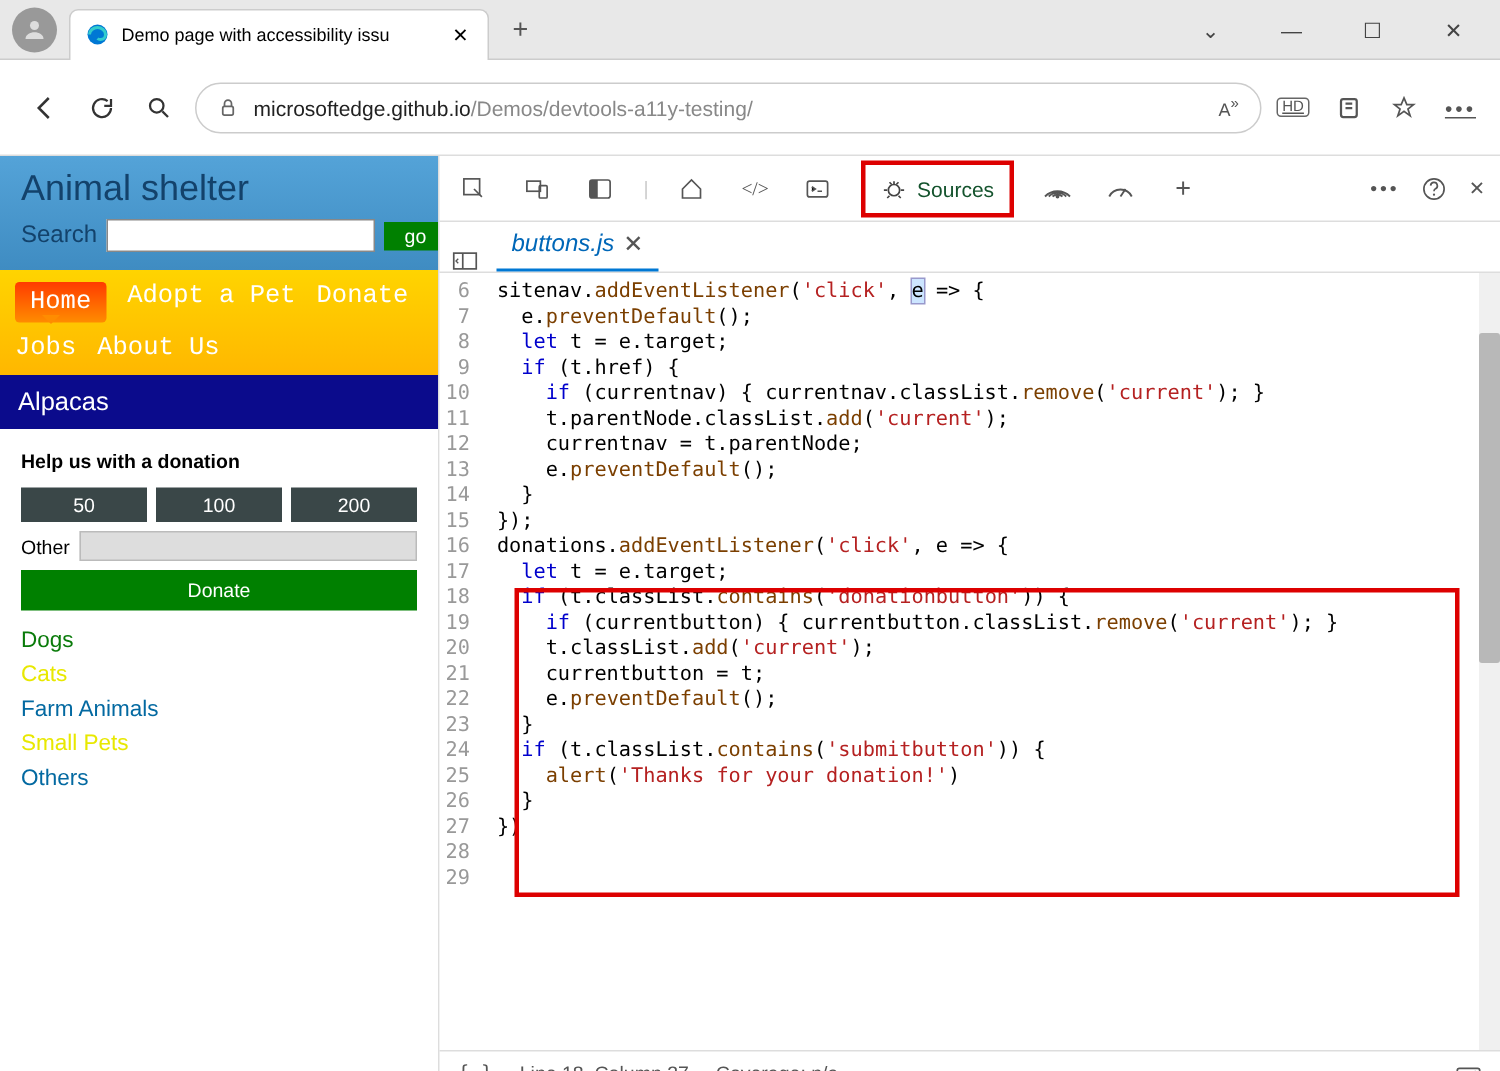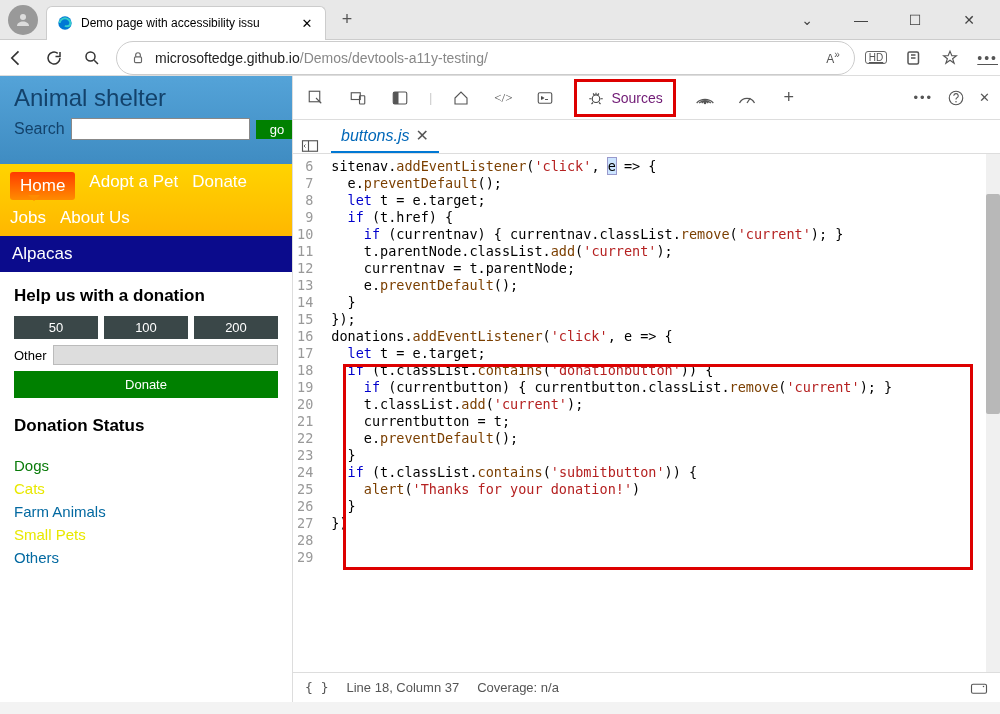--- a/index.html
+++ b/index.html
@@ -9,65 +9,65 @@
 .titlebar { height: 40px; background: #e8e8e8; display: flex; align-items: center; border-bottom: 1px solid #ccc; }
 .profile-btn { width: 30px; height: 30px; margin: 0 8px; border-radius: 50%; background: #999; display: flex; align-items: center; justify-content: center; }
 .tab { background: #fff; border-radius: 6px 6px 0 0; height: 34px; display: flex; align-items: center; padding: 0 10px; margin-top: 6px; gap: 8px; min-width: 280px; border: 1px solid #ccc; border-bottom: none; }
 .edge-icon { width: 16px; height: 16px; }
 .tab-title { flex: 1; white-space: nowrap; overflow: hidden; text-overflow: ellipsis; font-size: 12px; }
 .tab-close { width: 16px; height: 16px; display: flex; align-items: center; justify-content: center; cursor: pointer; }
 .newtab { width: 30px; text-align: center; font-size: 18px; color: #555; margin-left: 6px; }
 .win-controls { margin-left: auto; display: flex; gap: 24px; padding-right: 16px; font-size: 14px; color: #444; }
 .win-btn { width: 30px; text-align: center; }
 
-.addrbar { height: 36px; background: #fff; display: flex; align-items: center; padding: 0 2px; gap: 10px; border-bottom: 1px solid #ddd; }
+.addrbar { height: 64px; background: #fff; display: flex; align-items: center; padding: 0 16px; gap: 10px; border-bottom: 1px solid #ddd; }
 .nav-btn { width: 28px; height: 28px; display: flex; align-items: center; justify-content: center; color: #555; }
 .url-box { flex: 1; display: flex; align-items: center; background: #fff; border: 1px solid #ccc; border-radius: 20px; height: 34px; padding: 0 14px; gap: 10px; }
 .url-text { flex: 1; font-size: 14px; color: #888; }
 .url-text .dark { color: #222; }
 .addrbar-icons { display: flex; gap: 18px; color: #555; font-size: 14px; align-items: center; text-decoration: underline; }
 
 
 .content { display: flex; height: calc(714px - 88px); }
 
 
 .page { width: 292px; background: #fff; overflow: hidden; }
-.shelter-header { background: linear-gradient(#54a3d8, #3f8cc2); padding: 8px 14px 24px; }
+.shelter-header { background: linear-gradient(#54a3d8, #3f8cc2); padding: 8px 14px 12px; }
 .shelter-title { font-size: 24px; color: #13426b; font-weight: 400; }
 .search-row { display: flex; align-items: center; margin-top: 6px; gap: 6px; }
 .search-label { color: #13426b; font-size: 16px; }
 .search-input { flex: 1; height: 22px; border: 1px solid #888; }
 .go-btn { background: #008000; color: #fff; padding: 2px 14px; }
 
 .nav { background: linear-gradient(#ffd400, #ffb700); padding: 8px 10px; display: flex; flex-wrap: wrap; gap: 8px 14px; }
-.nav a { color: #fff; font-size: 17px; text-decoration: none; }
+.nav a { color: #fff; font-size: 17px; text-decoration: none; font-family: Liberation Mono, monospace; }
 .nav .home { background: linear-gradient(#ff3b00, #ff8c00); padding: 4px 10px; border-radius: 3px; position: relative; }
 .nav .home::after { content: ""; position: absolute; bottom: -7px; left: 18px; border: 6px solid transparent; border-top-color: #ff8c00; }
 
 .alpacas { background: #0b0b8c; color: #fff; padding: 8px 12px; font-size: 17px; }
 
 .section { padding: 14px 14px 4px; }
-.section h2 { font-size: 17px; font-weight: 700; margin-bottom: 10px; }
+.section h2 { font-size: 13px; font-weight: 700; margin-bottom: 10px; }
 .don-btns { display: flex; gap: 6px; }
 .don-btn { flex: 1; background: #3a4748; color: #fff; text-align: center; padding: 4px 0; }
 .other-row { display: flex; align-items: center; margin-top: 6px; gap: 6px; }
 .other-input { flex: 1; height: 20px; background: #ddd; border: 1px solid #bbb; }
 .donate-btn { background: #008000; color: #fff; text-align: center; padding: 6px 0; margin-top: 6px; }
 
 .status-list { padding: 4px 14px; }
 .status-item { padding: 3px 0; font-size: 15px; }
 .st-green { color: #0a7b0a; }
 .st-yellow { color: #e8e800; }
 .st-red { color: #0369a1; }
 
 
 .devtools { flex: 1; background: #fff; border-left: 1px solid #ddd; display: flex; flex-direction: column; }
 .dt-toolbar { height: 44px; display: flex; align-items: center; padding: 0 10px; gap: 16px; border-bottom: 1px solid #ddd; color: #555; }
 .dt-tool { display: flex; align-items: center; justify-content: center; width: 26px; height: 32px; }
-.dt-sources { display: flex; align-items: center; gap: 6px; border: 3px solid #d00; padding: 4px 10px; height: 38px; color: #701a75; font-size: 14px; }
+.dt-sources { display: flex; align-items: center; gap: 6px; border: 3px solid #d00; padding: 4px 10px; height: 38px; color: #14532d; font-size: 14px; }
 .dt-right { margin-left: auto; display: flex; gap: 14px; align-items: center; }
 
 .dt-tabs { height: 34px; display: flex; align-items: flex-end; padding: 0 8px; border-bottom: 1px solid #ddd; gap: 6px; }
 .dt-filetab { display: flex; align-items: center; gap: 6px; padding: 6px 10px; border-bottom: 2px solid #0078d4; color: #0067b8; font-style: italic; font-size: 16px; }
 .dt-filetab-x { font-style: normal; color: #555; }
 .sidebar-toggle { width: 24px; color: #555; }
 
 .code-area { flex: 1; display: flex; font-family: Consolas, monospace; font-size: 13.5px; line-height: 17px; overflow: hidden; position: relative; }
 .gutter { background: #fff; color: #999; text-align: right; padding: 4px 10px 4px 4px; user-select: none; }
 .code { padding: 4px 8px; white-space: pre; position: relative; flex:1; }
@@ -180,23 +180,20 @@
       <div class="don-btns">
         <div class="don-btn">50</div>
         <div class="don-btn">100</div>
         <div class="don-btn">200</div>
       </div>
       <div class="other-row">
         <span>Other</span>
         <input class="other-input" style="">
       </div>
       <div class="donate-btn">Donate</div>
-    </div>
-    <div class="section">
-      <h2>Donation Status</h2>
     </div>
     <div class="status-list" id="status-list">
         <div class="status-item st-green">Dogs</div>
         <div class="status-item st-yellow">Cats</div>
         <div class="status-item st-red">Farm Animals</div>
         <div class="status-item st-yellow">Small Pets</div>
         <div class="status-item st-red">Others</div>
       </div>
   </div>
 

